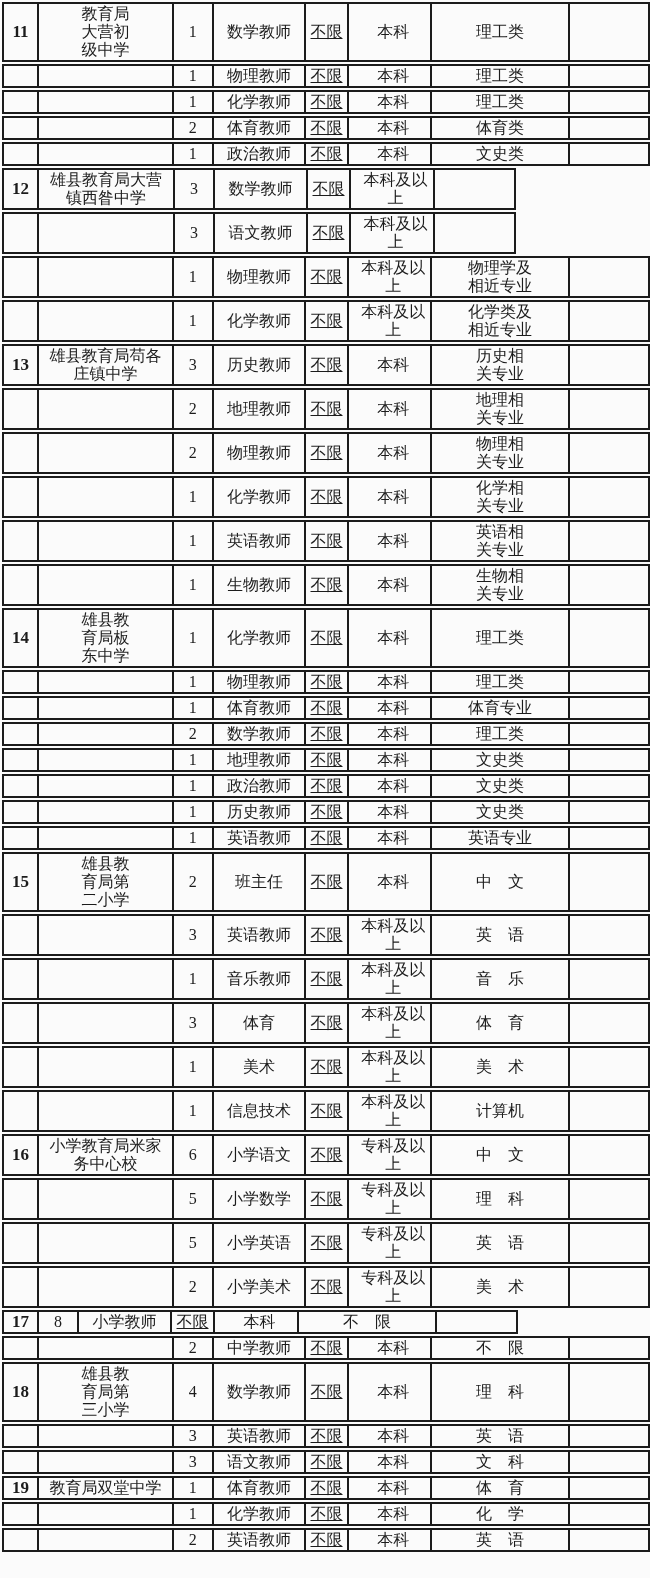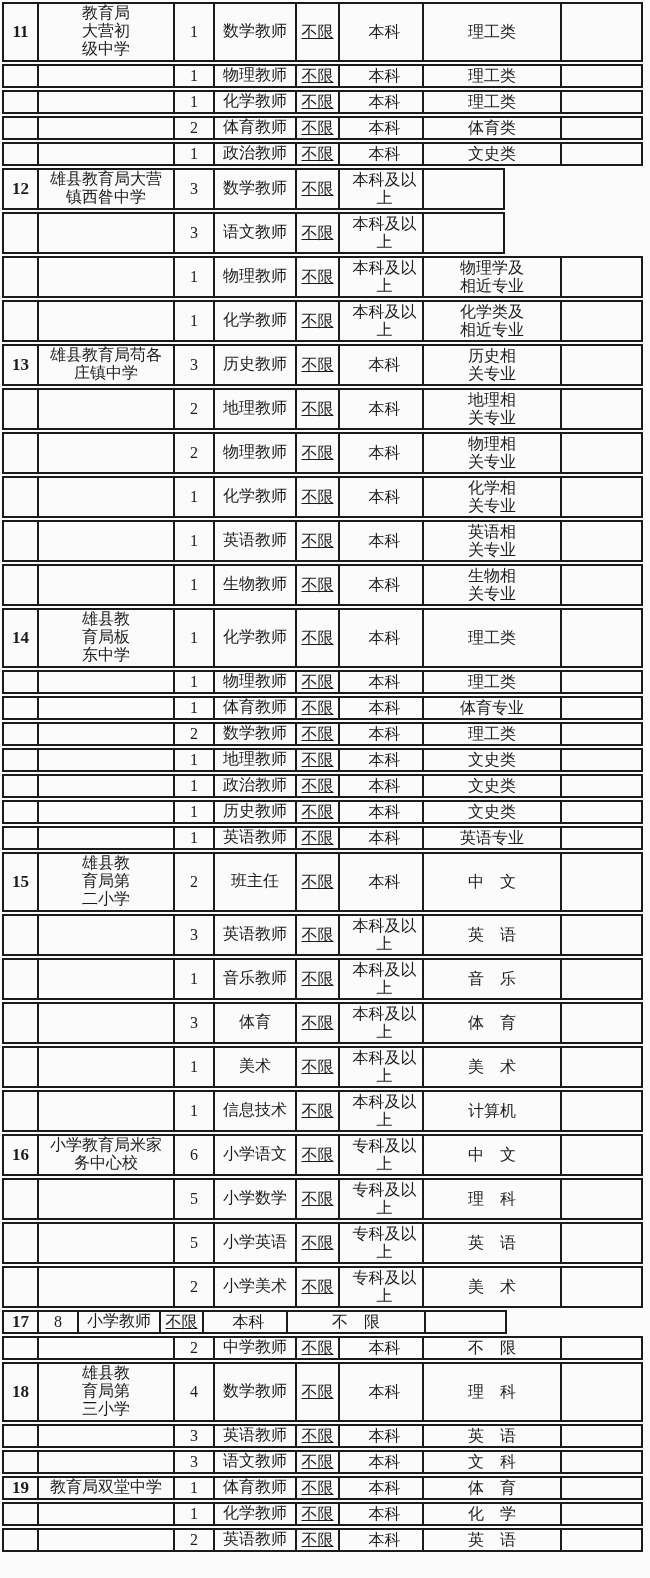--- a/index.html
+++ b/index.html
@@ -33,23 +33,23 @@
     white-space: pre-line;
     font-size: 16px;
     line-height: 18px;
     min-height: 22px;
     padding: 1px 2px;
     background: var(--bg);
   }
   .row .cell:first-child { margin-left: 0; }
 
   .c-id     { width: 37px;  font-family: "Liberation Serif", serif; font-weight: 700; font-size: 17px; text-align: right; }
-  .c-school { width: 138px; font-family: Liberation Mono, monospace; }
+  .c-school { width: 138px; }
   .c-count  { width: 42px;  font-family: "Liberation Serif", serif; font-size: 16px; }
-  .c-pos    { width: 84px; font-family: Liberation Mono, monospace;  }
+  .c-pos    { width: 95px;  }
   .c-limit  { width: 45px; text-decoration: underline;  }
   .c-edu    { width: 86px; padding-left: 9px;  }
   .c-major  { width: 140px; }
   .c-note   { width: 83px;  }
 </style>
 </head>
 <body>
 
 <div class="table-wrap">
   <div class="row">

